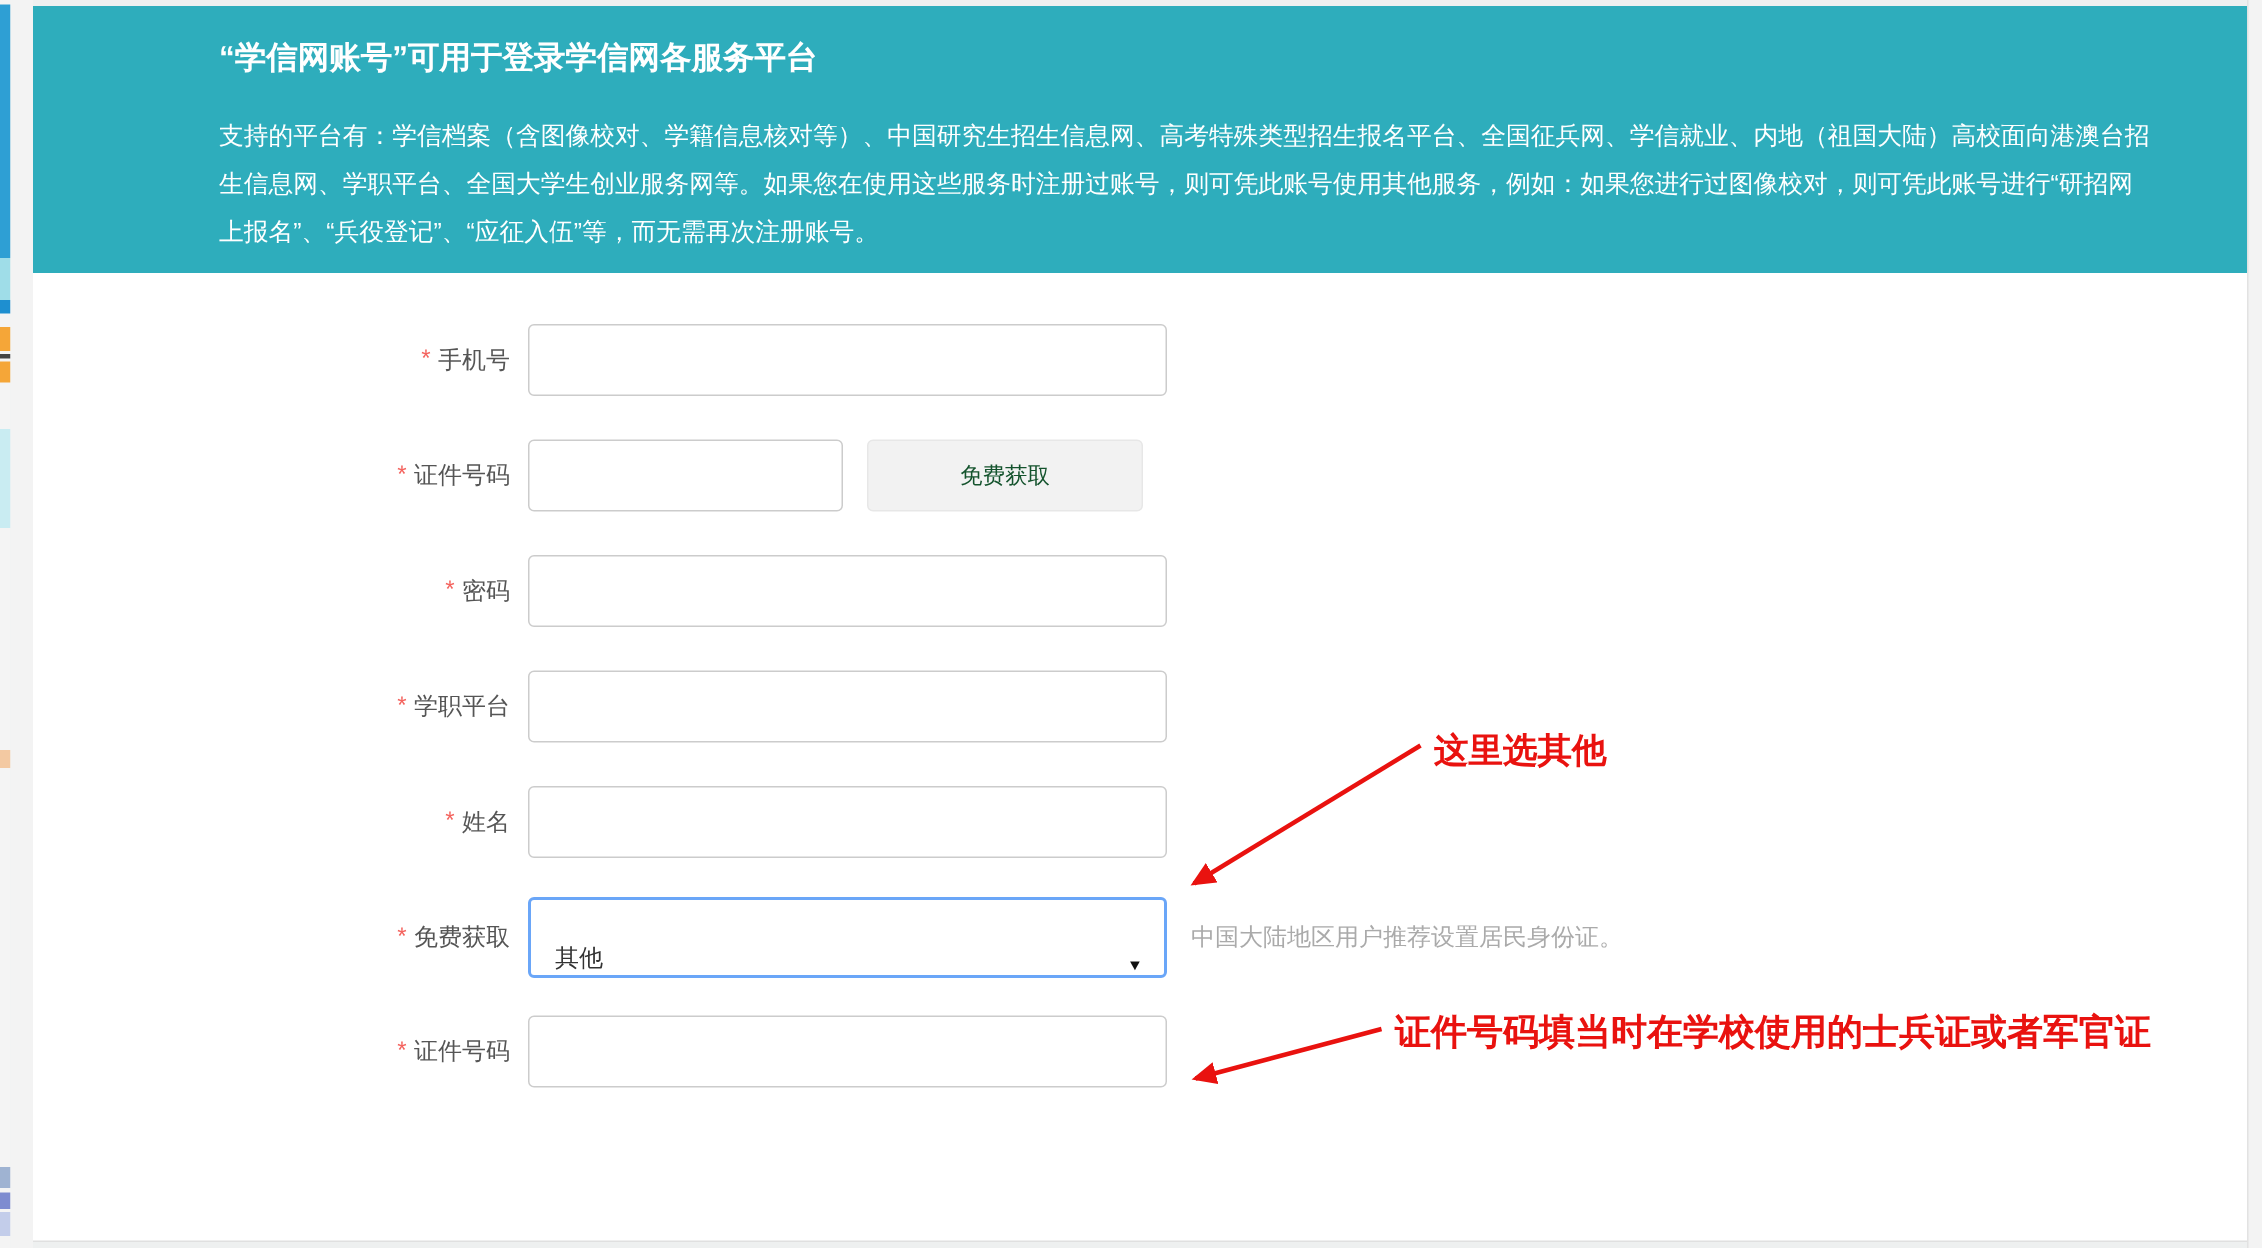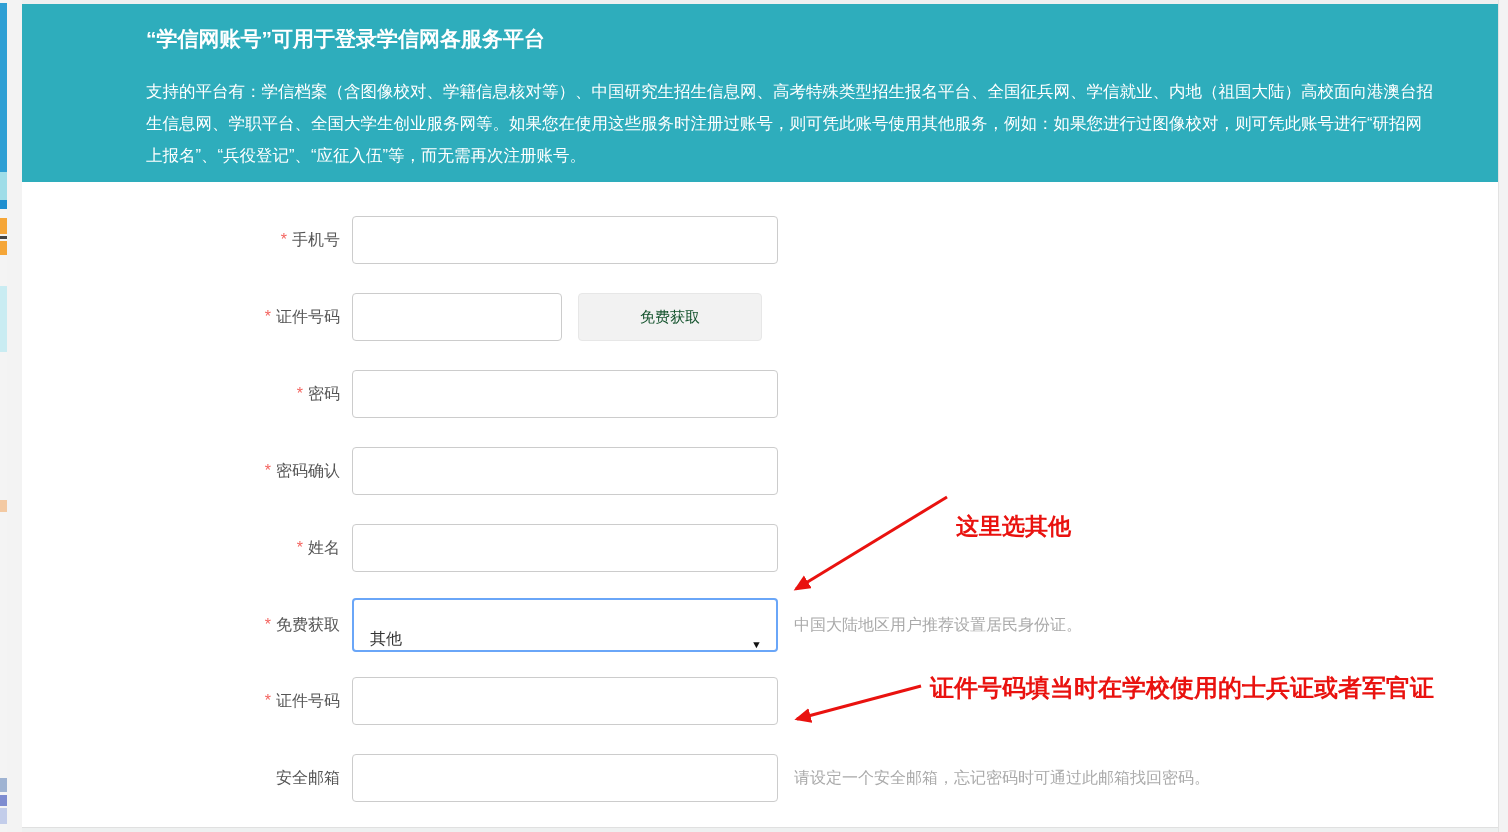--- a/index.html
+++ b/index.html
@@ -72,21 +72,21 @@
     padding:0 14px 0 16px; background:#fff; cursor:pointer;
   }
   .select-value { font-size:16px; color:#333; }
   .select-caret { font-size:11px; color:#111; transform:scaleY(0.9); }
   .field-hint { margin-left:16px; font-size:16px; color:#aaa;text-align:center; }
 
   
   .annotation {
     position:absolute; color:#e9120f; font-weight:bold; z-index:5; white-space:nowrap;
   }
-  #annotation-1 { left:956px; top:485px; font-size:23px;margin-top:26px; }
+  #annotation-1 { left:956px; top:485px; font-size:23px; }
   #annotation-2 { left:930px; top:672px; font-size:24px;text-align:right; }
   #arrow-overlay {
     position:absolute; left:0; top:0; width:1508px; height:832px;
     pointer-events:none; z-index:4;
   }
 </style>
 </head>
 <body>
 
 <div id="left-sliver">
@@ -135,21 +135,21 @@
       <div class="row-label">
         <span class="req-star">*</span>
         <span>密码</span>
       </div>
       <input class="text-input" type="text" value="" style="">
     </div>
 
     <div class="row">
       <div class="row-label">
         <span class="req-star">*</span>
-        <span>密码确认</span>
+        <span>学职平台</span>
       </div>
       <input class="text-input" type="text" value="" style="">
     </div>
 
     <div class="row row-name">
       <div class="row-label">
         <span class="req-star">*</span>
         <span>姓名</span>
       </div>
       <input class="text-input" type="text" value="" style="">
@@ -168,28 +168,20 @@
     </div>
 
     <div class="row">
       <div class="row-label">
         <span class="req-star">*</span>
         <span>证件号码</span>
       </div>
       <input class="text-input" type="text" value="" style="">
     </div>
 
-    <div class="row">
-      <div class="row-label">
-        <span class="req-star"></span>
-        <span>安全邮箱</span>
-      </div>
-      <input class="text-input" type="text" value="" style="">
-      <span class="field-hint">请设定一个安全邮箱，忘记密码时可通过此邮箱找回密码。</span>
-    </div>
 
   </div>
 </div>
 
 <div class="annotation" id="annotation-1">这里选其他</div>
 <div class="annotation" id="annotation-2">证件号码填当时在学校使用的士兵证或者军官证</div>
 
 <svg id="arrow-overlay" viewBox="0 0 1508 832" xmlns="http://www.w3.org/2000/svg">
   <defs>
     <marker id="arrowhead" markerWidth="6" markerHeight="6" refX="4.6" refY="2.5" orient="auto">

